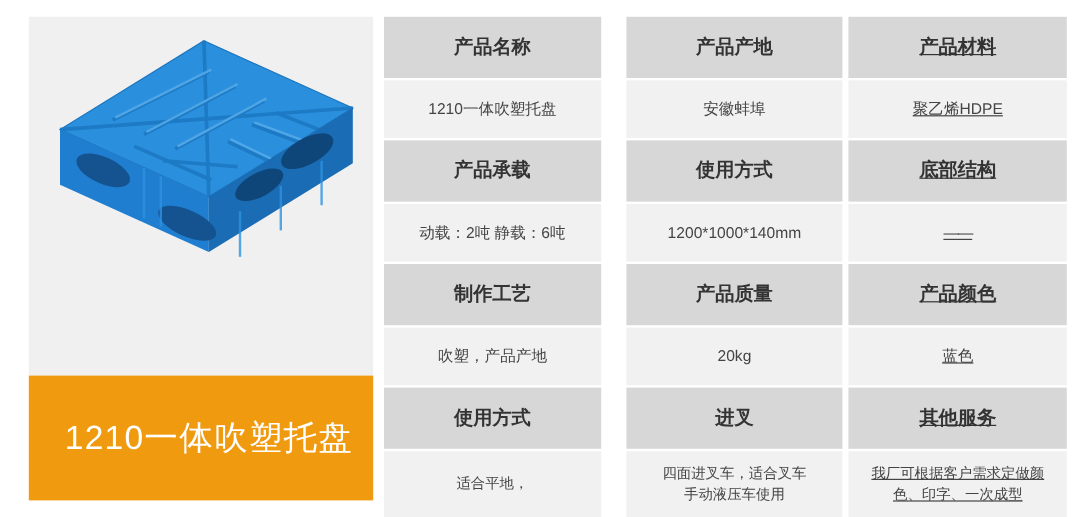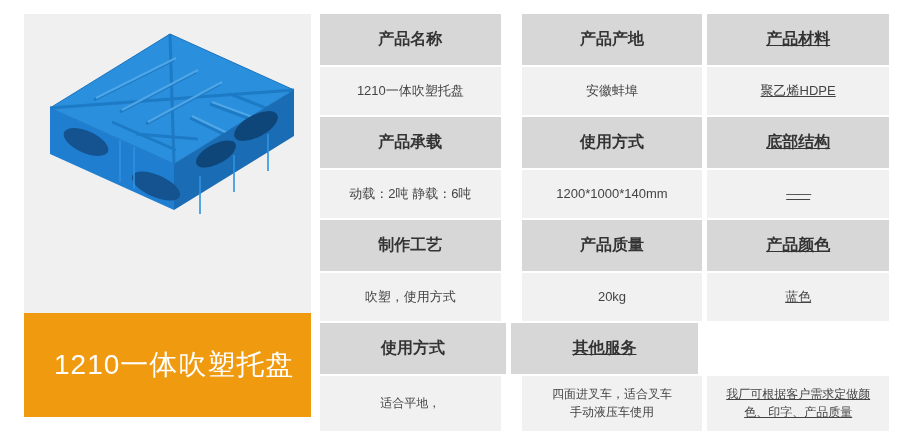--- a/index.html
+++ b/index.html
@@ -190,38 +190,39 @@
   </div>
   <div class="row-gap"></div>
 
   <div class="spec-row row-header">
     <div class="spec-cell col0">制作工艺</div>
     <div class="spec-cell col1">产品质量</div>
     <div class="spec-cell col2">产品颜色</div>
   </div>
   <div class="row-gap"></div>
   <div class="spec-row row-value">
-    <div class="spec-cell col0">吹塑，使用方式</div>
+    <div class="spec-cell col0">吹塑，产品产地</div>
     <div class="spec-cell col1">20kg</div>
     <div class="spec-cell col2">蓝色</div>
   </div>
   <div class="row-gap"></div>
 
   <div class="spec-row row-header">
     <div class="spec-cell col0">使用方式</div>
+    <div class="spec-cell col1">进叉</div>
     <div class="spec-cell col2">其他服务</div>
   </div>
   <div class="row-gap"></div>
   <div class="spec-row row-value tall">
     <div class="spec-cell col0">
       <span>适合平地，</span>
     </div>
     <div class="spec-cell col1">
       <span>四面进叉车，适合叉车</span>
       <span>手动液压车使用</span>
     </div>
     <div class="spec-cell col2">
       <span>我厂可根据客户需求定做颜</span>
-      <span>色、印字、产品质量</span>
+      <span>色、印字、一次成型</span>
     </div>
   </div>
 
 </div>
 
 </body></html>

